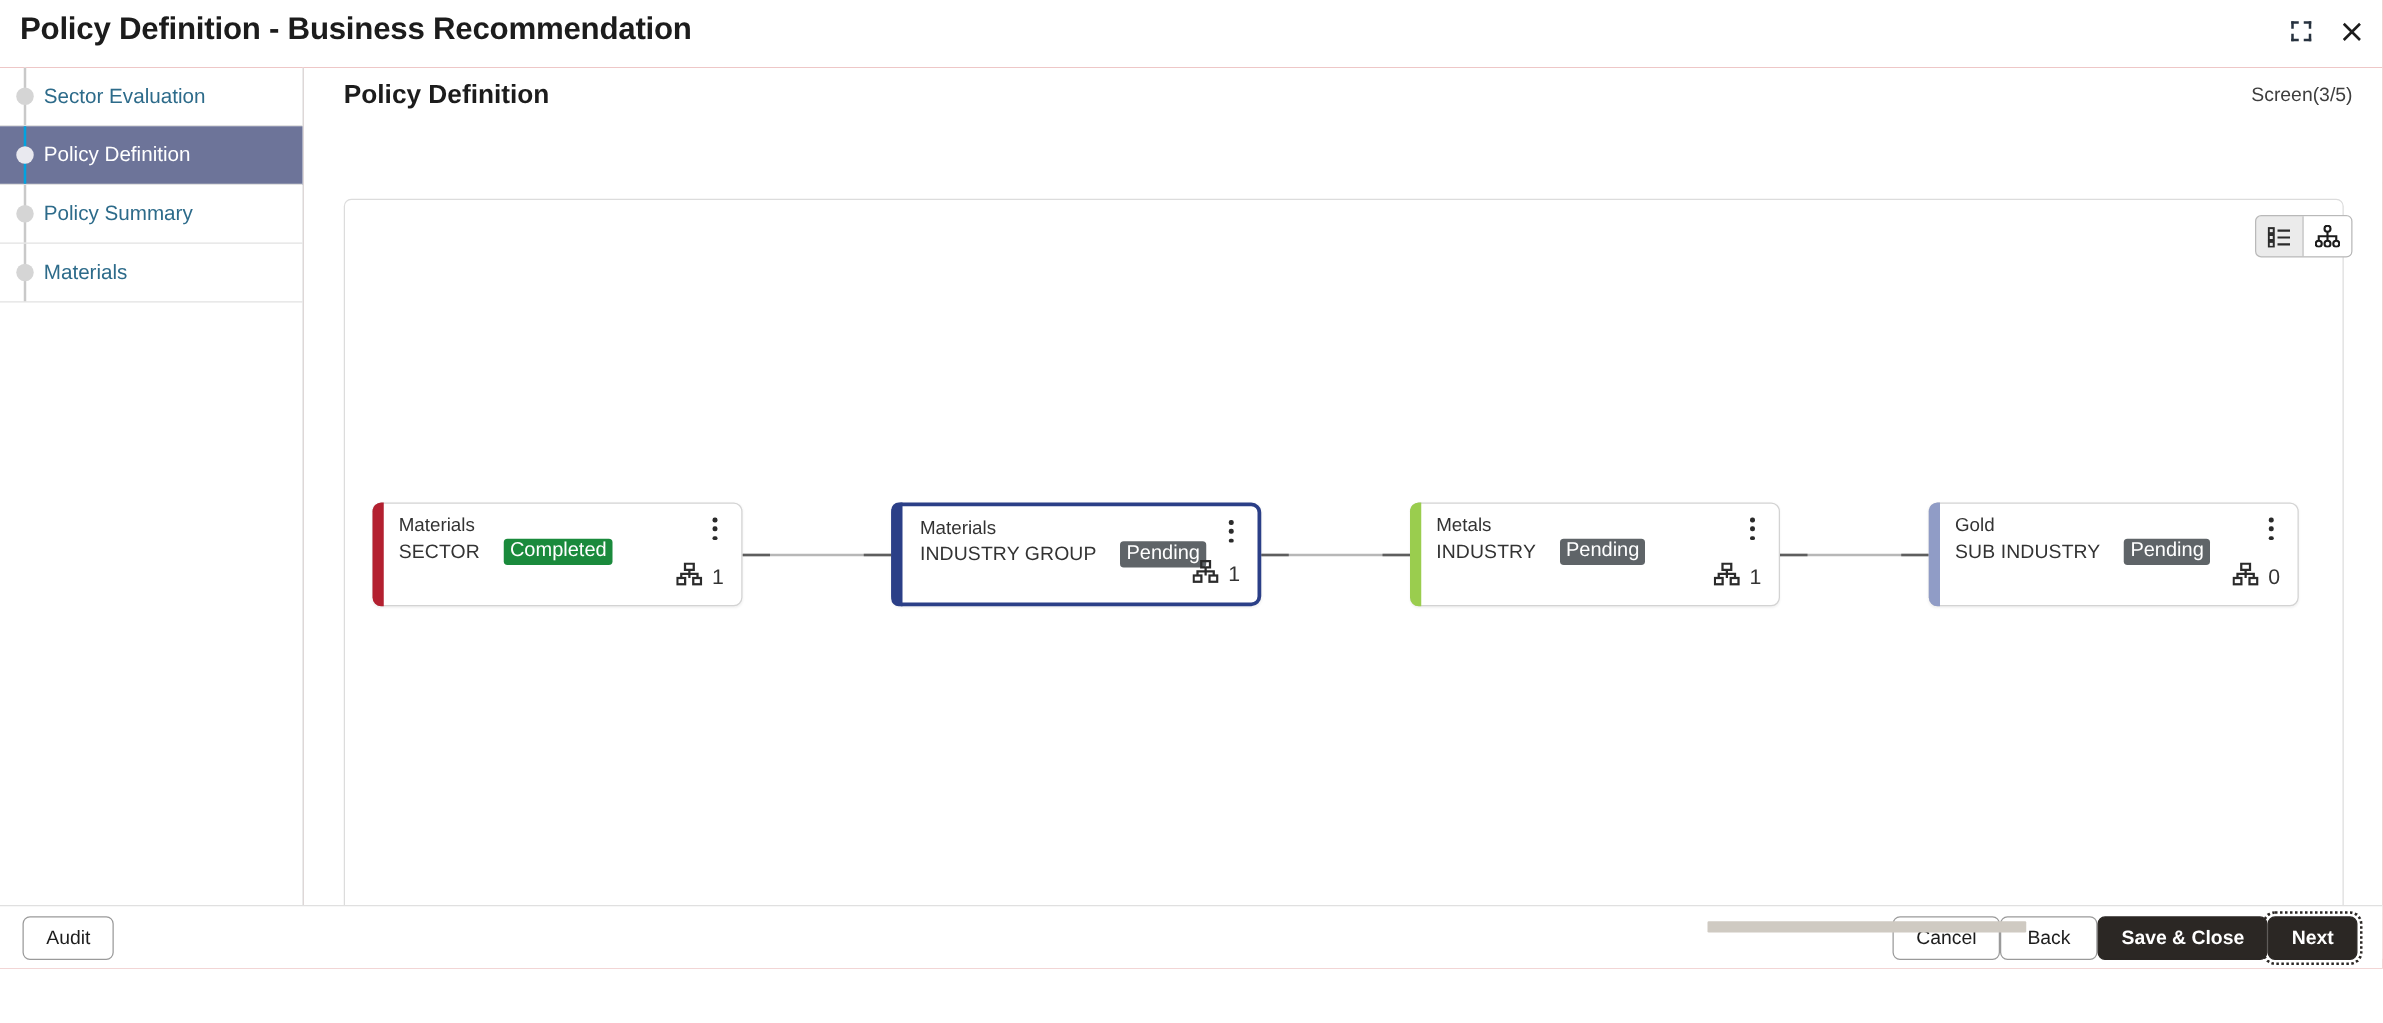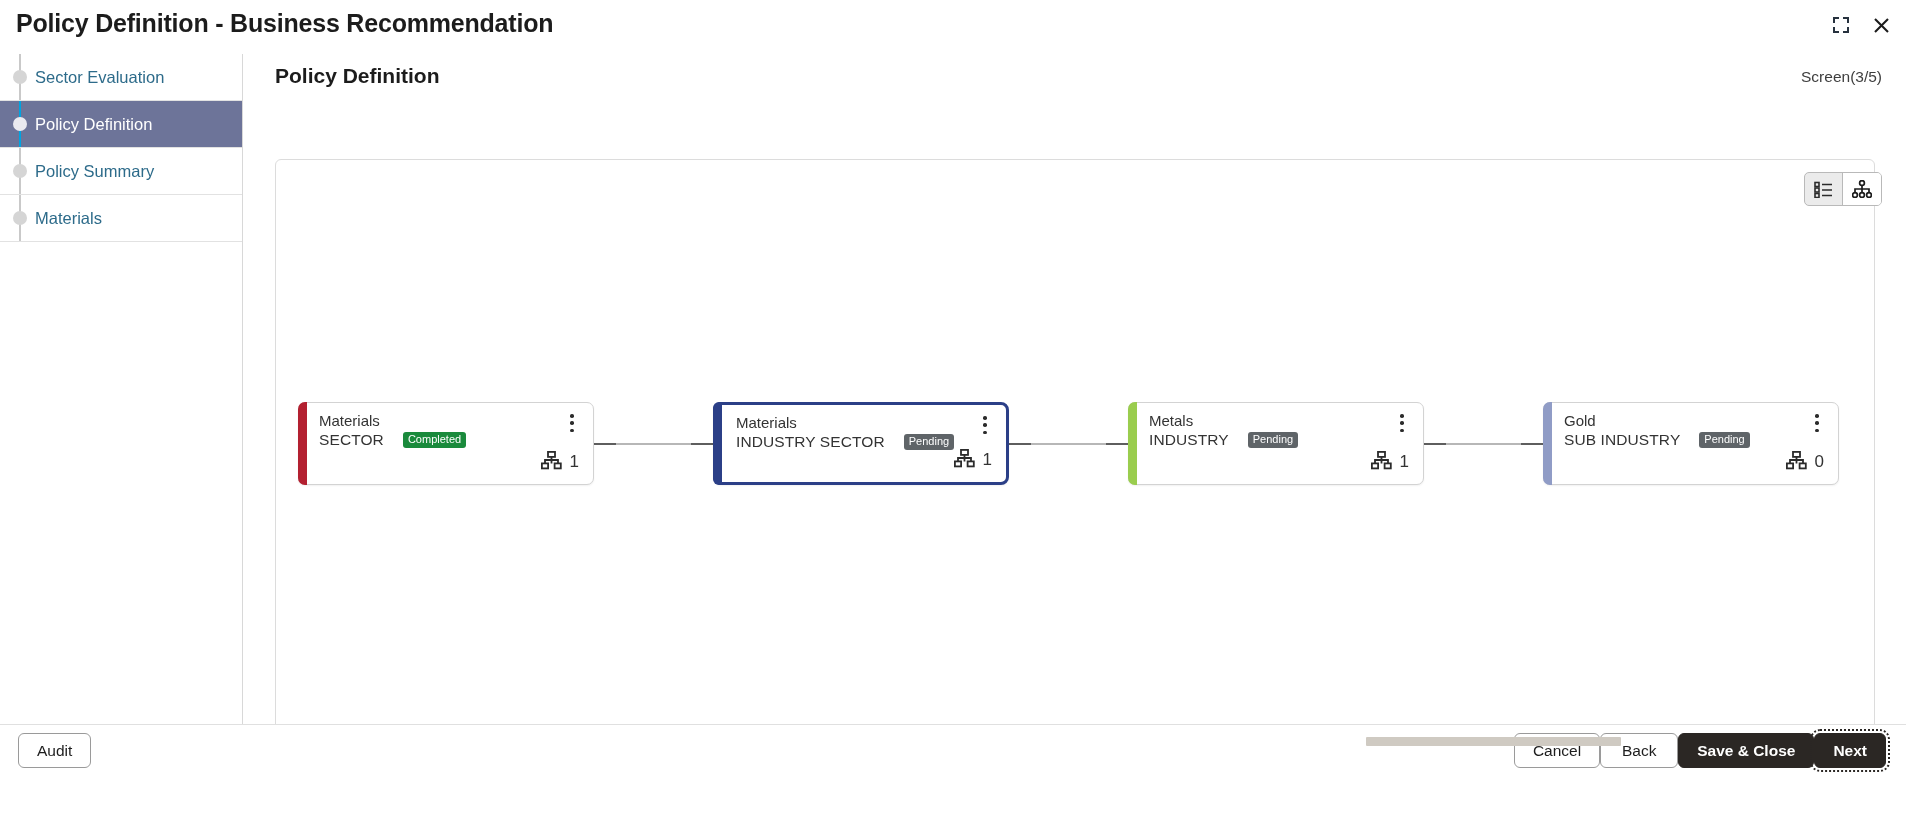--- a/index.html
+++ b/index.html
@@ -108,21 +108,21 @@
     box-shadow: 0 1px 2px rgba(0,0,0,.06); cursor: pointer;
   }
   .node .accent {
     position: absolute; left: -1px; top: -1px; bottom: -1px; width: 9px;
     border-radius: 7px 0 0 7px;
   }
   .node .n-title { position: absolute; left: 20px; top: 9px; font-size: 15px; color: #333; }
   .node .n-sub-row { position: absolute; left: 20px; top: 28px; display: flex; align-items: center; gap: 19px; }
   .node .n-sub { font-size: 15.5px; color: #333; letter-spacing: .1px; white-space: nowrap; }
   .badge {
-    font-size: 11px; color: #fff; border-radius: 3px; padding: 2px 5px 3px;
+    font-size: 16px; color: #fff; border-radius: 3px; padding: 2px 5px 3px;
     line-height: 1; font-weight: normal; white-space: nowrap;
   }
   .badge.completed { background: #1a8a3c; }
   .badge.pending { background: #5f6468; }
   .kebab {
     position: absolute; right: 14px; top: 9px; width: 14px; height: 22px;
     display: flex; flex-direction: column; align-items: center; justify-content: space-between;
     cursor: pointer; padding: 2px 0;
   }
   .kebab i { width: 3.5px; height: 3.5px; border-radius: 50%; background: #2b2b2b; display: block; }
@@ -266,21 +266,21 @@
                   <rect x="13.6" y="12.4" width="6.2" height="5" fill="none" stroke="#2b2b2b" stroke-width="1.8"></rect>
                   <path d="M10.5 6v3 M4 12.4V9h13v3.4 M10.5 9v3.4" stroke="#2b2b2b" stroke-width="1.8" fill="none"></path>
                 </svg></span>
               <span class="cnt">1</span>
             </div>
           </div>
           <div class="node selected" style="left: 437px;">
             <div class="accent" style="background:#2b3f87"></div>
             <div class="n-title">Materials</div>
             <div class="n-sub-row">
-              <span class="n-sub">INDUSTRY SECTOR</span>
+              <span class="n-sub">INDUSTRY GROUP</span>
               <span class="badge pending">Pending</span>
             </div>
             <div class="kebab">
               <i></i>
               <i></i>
               <i></i>
             </div>
             <div class="node-foot">
               <span><svg width="21" height="19" viewBox="0 0 21 19" aria-hidden="true">
                   <rect x="7" y="0.9" width="7" height="5" fill="none" stroke="#2b2b2b" stroke-width="1.8"></rect>

